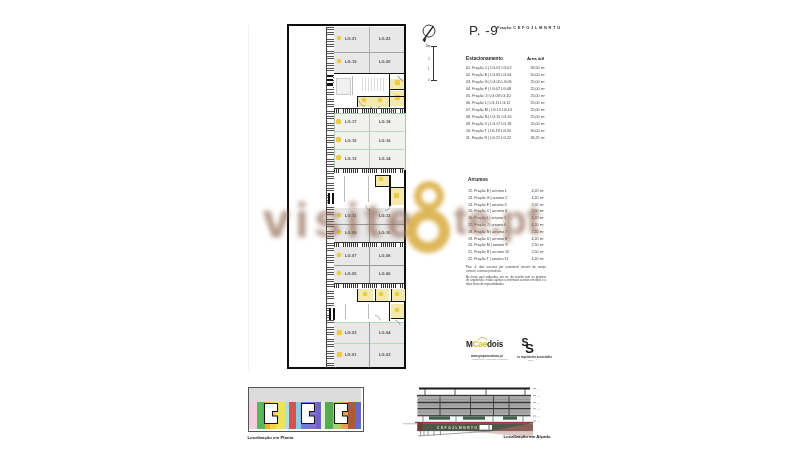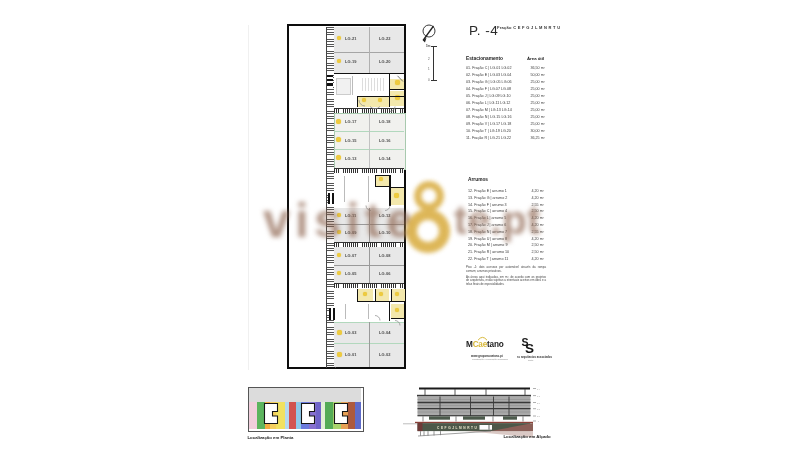--- a/index.html
+++ b/index.html
@@ -186,21 +186,21 @@
 </svg>
 
 <div class="abs" style="left:432.8px;top:46.5px;width:1.4px;height:34.5px;background:#333;"></div>
 <div class="abs" style="left:430.5px;top:45.8px;width:6px;height:1.4px;background:#333;"></div>
 <div class="abs" style="left:426px;top:44px;font-size:3px;color:#555;font-weight:bold;">5m</div>
 <div class="abs" style="left:428px;top:56.5px;font-size:3px;color:#555;">2</div>
 <div class="abs" style="left:428px;top:67px;font-size:3px;color:#555;">1</div>
 <div class="abs" style="left:428px;top:77.5px;font-size:3px;color:#555;">0</div>
 <div class="abs" style="left:430.5px;top:79.8px;width:6px;height:1.2px;background:#333;"></div>
 
-<div class="abs" style="left:469px;top:23px;font-size:13.5px;color:#2b2b2b;font-weight:normal;letter-spacing:.5px;">P. -4</div>
+<div class="abs" style="left:469px;top:23px;font-size:13.5px;color:#2b2b2b;font-weight:normal;letter-spacing:.5px;">P. -9</div>
 
 <div class="abs" style="left:497px;top:24.5px;font-size:4px;font-weight:bold;color:#333;letter-spacing:.28px;">Fração C E F G J L M N R T U</div>
 
 <div class="abs" style="left:466px;top:56px;font-size:4.8px;font-weight:bold;color:#222;">Estacionamento</div>
 
 <div class="abs" style="left:527px;top:56px;font-size:4.3px;font-weight:bold;color:#222;">Área útil</div>
 
 <div class="abs" style="left:466px;top:64.5px;width:79px;font-size:3.7px;color:#3a3a3a;line-height:7.05px;">
   <div>01. Fração C | LG.01 LG.02<span style="float:right">36,50 m²</span></div>
   <div>02. Fração E | LG.03 LG.04<span style="float:right">50,00 m²</span></div>
@@ -229,21 +229,21 @@
   <div>20. Fração M | arrumo 9<span style="float:right">2,50 m²</span></div>
   <div>21. Fração R | arrumo 10<span style="float:right">2,50 m²</span></div>
   <div>22. Fração T | arrumo 11<span style="float:right">4,20 m²</span></div>
 </div>
 
 <div class="abs" style="left:466px;top:266px;width:80px;font-size:2.9px;color:#444;line-height:3.6px;text-align:justify;">
   <div>Piso -1: dois acessos por automóvel através da rampa comum; arrumos privativos.</div>
   <div style="margin-top:2.5px;">As áreas aqui indicadas, em m², de acordo com os projetos de arquitetura, estão sujeitas a eventuais acertos em obra e a telas finais de especialidades.</div>
 </div>
 
-<div class="abs" style="left:466px;top:339.5px;font-size:8.2px;font-weight:bold;color:#1d1d1d;letter-spacing:-.2px;"><span>M</span><span style="color:#d8b93c;">Cae</span><span>tano</span></div>
+<div class="abs" style="left:466px;top:339.5px;font-size:8.2px;font-weight:bold;color:#1d1d1d;letter-spacing:-.2px;"><span>M</span><span style="color:#d8b93c;">Cae</span><span>dois</span></div>
 
 <svg class="abs" style="left:477px;top:336px;" width="11" height="5" viewBox="0 0 11 5">
       <path d="M1,4.2 Q5.5,-1.5 10,4.2" fill="none" stroke="#d8b93c" stroke-width="1"></path>
     </svg>
 
 <div class="abs" style="left:471px;top:354px;font-size:2.8px;font-weight:bold;color:#333;">www.grupomcaetano.pt</div>
 <div class="abs" style="left:472px;top:358px;font-size:2.3px;color:#888;">Construção e Promoção Imobiliária</div>
 
 <svg class="abs" style="left:520px;top:336px;" width="22" height="19" viewBox="0 0 22 19">
   <text x="1.5" y="10" font-family="Liberation Sans" font-size="10.5" font-weight="bold" fill="#161616">S</text>

